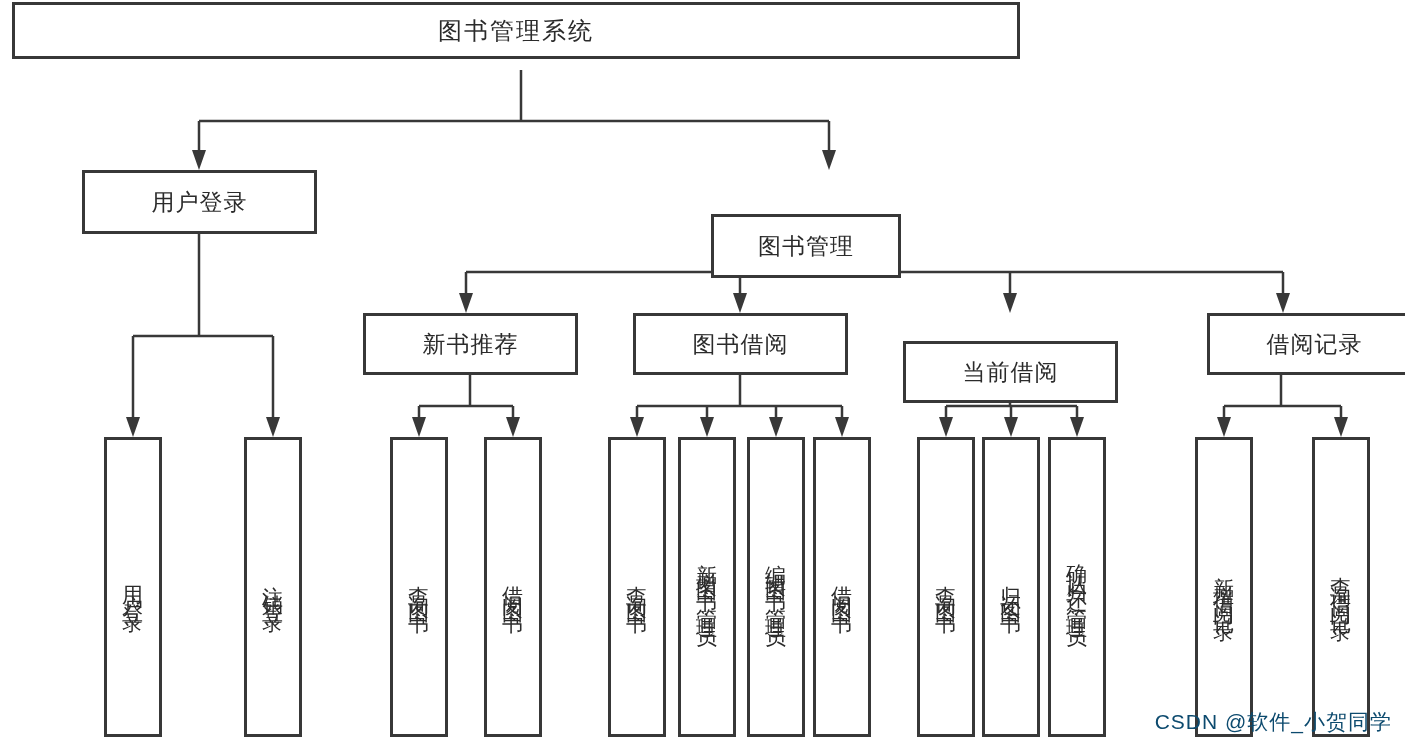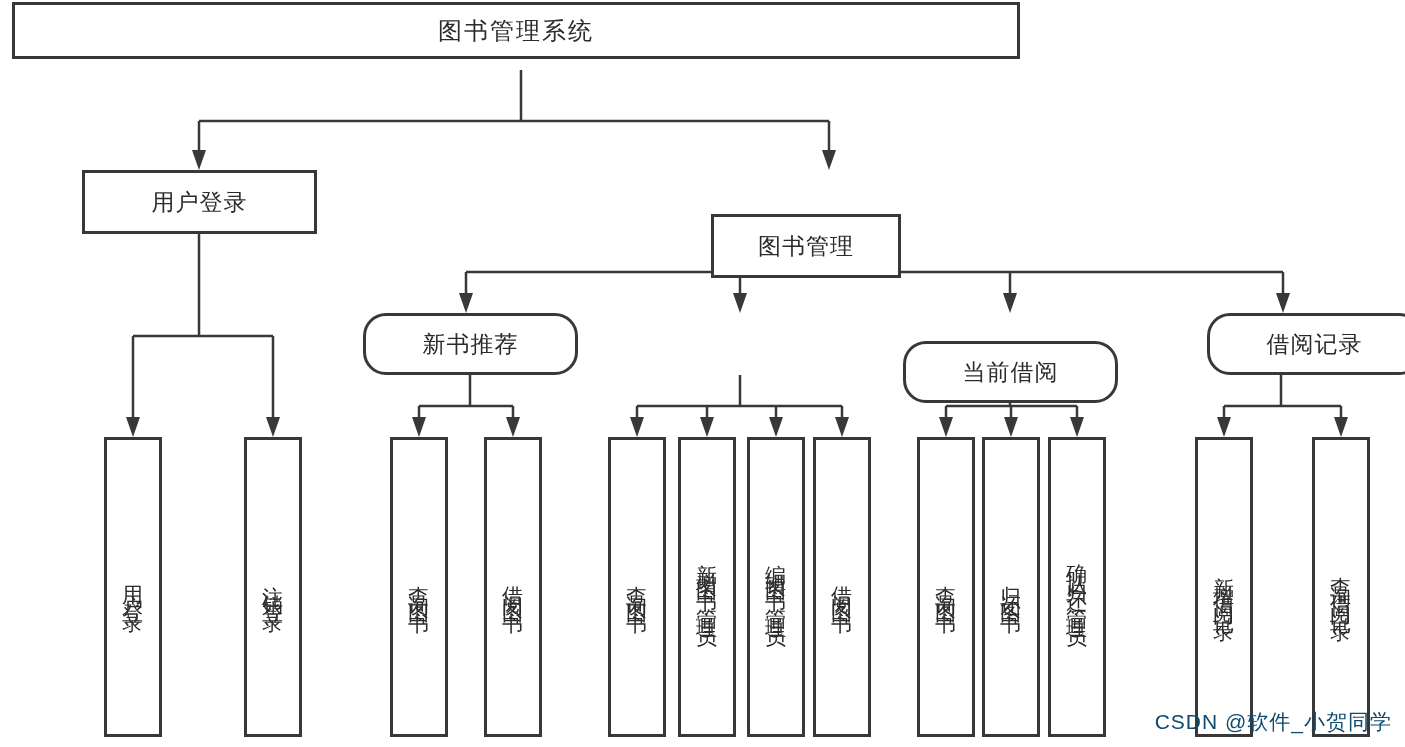--- a/index.html
+++ b/index.html
@@ -39,21 +39,20 @@
     letter-spacing: 2px;
   }
   .node.branch {
     font-size: 23px;
     letter-spacing: 1px;
   }
   .node.mod {
     top: 313px; height: 62px; width: 215px;
     font-size: 23px;
     letter-spacing: 1px;
-    border-radius: 23px;
   }
   .node.leaf {
     top: 437px; height: 300px; width: 58px;
   }
   .vtext {
     writing-mode: vertical-rl;
     text-orientation: mixed;
     font-size: 21px;
     letter-spacing: 9px;
     line-height: 1;
@@ -144,20 +143,23 @@
   <div class="node branch pos-user-login">
     <span>用户登录</span>
   </div>
   <div class="node branch pos-book-mgmt">
     <span>图书管理</span>
   </div>
 
   <div class="node mod pos-recommend">
     <span>新书推荐</span>
   </div>
+  <div class="node mod pos-borrow">
+    <span>图书借阅</span>
+  </div>
   <div class="node mod pos-current">
     <span>当前借阅</span>
   </div>
   <div class="node mod pos-records">
     <span>借阅记录</span>
   </div>
 
   <div class="node leaf pos-l1">
     <span class="vtext">用户登录</span>
   </div>

